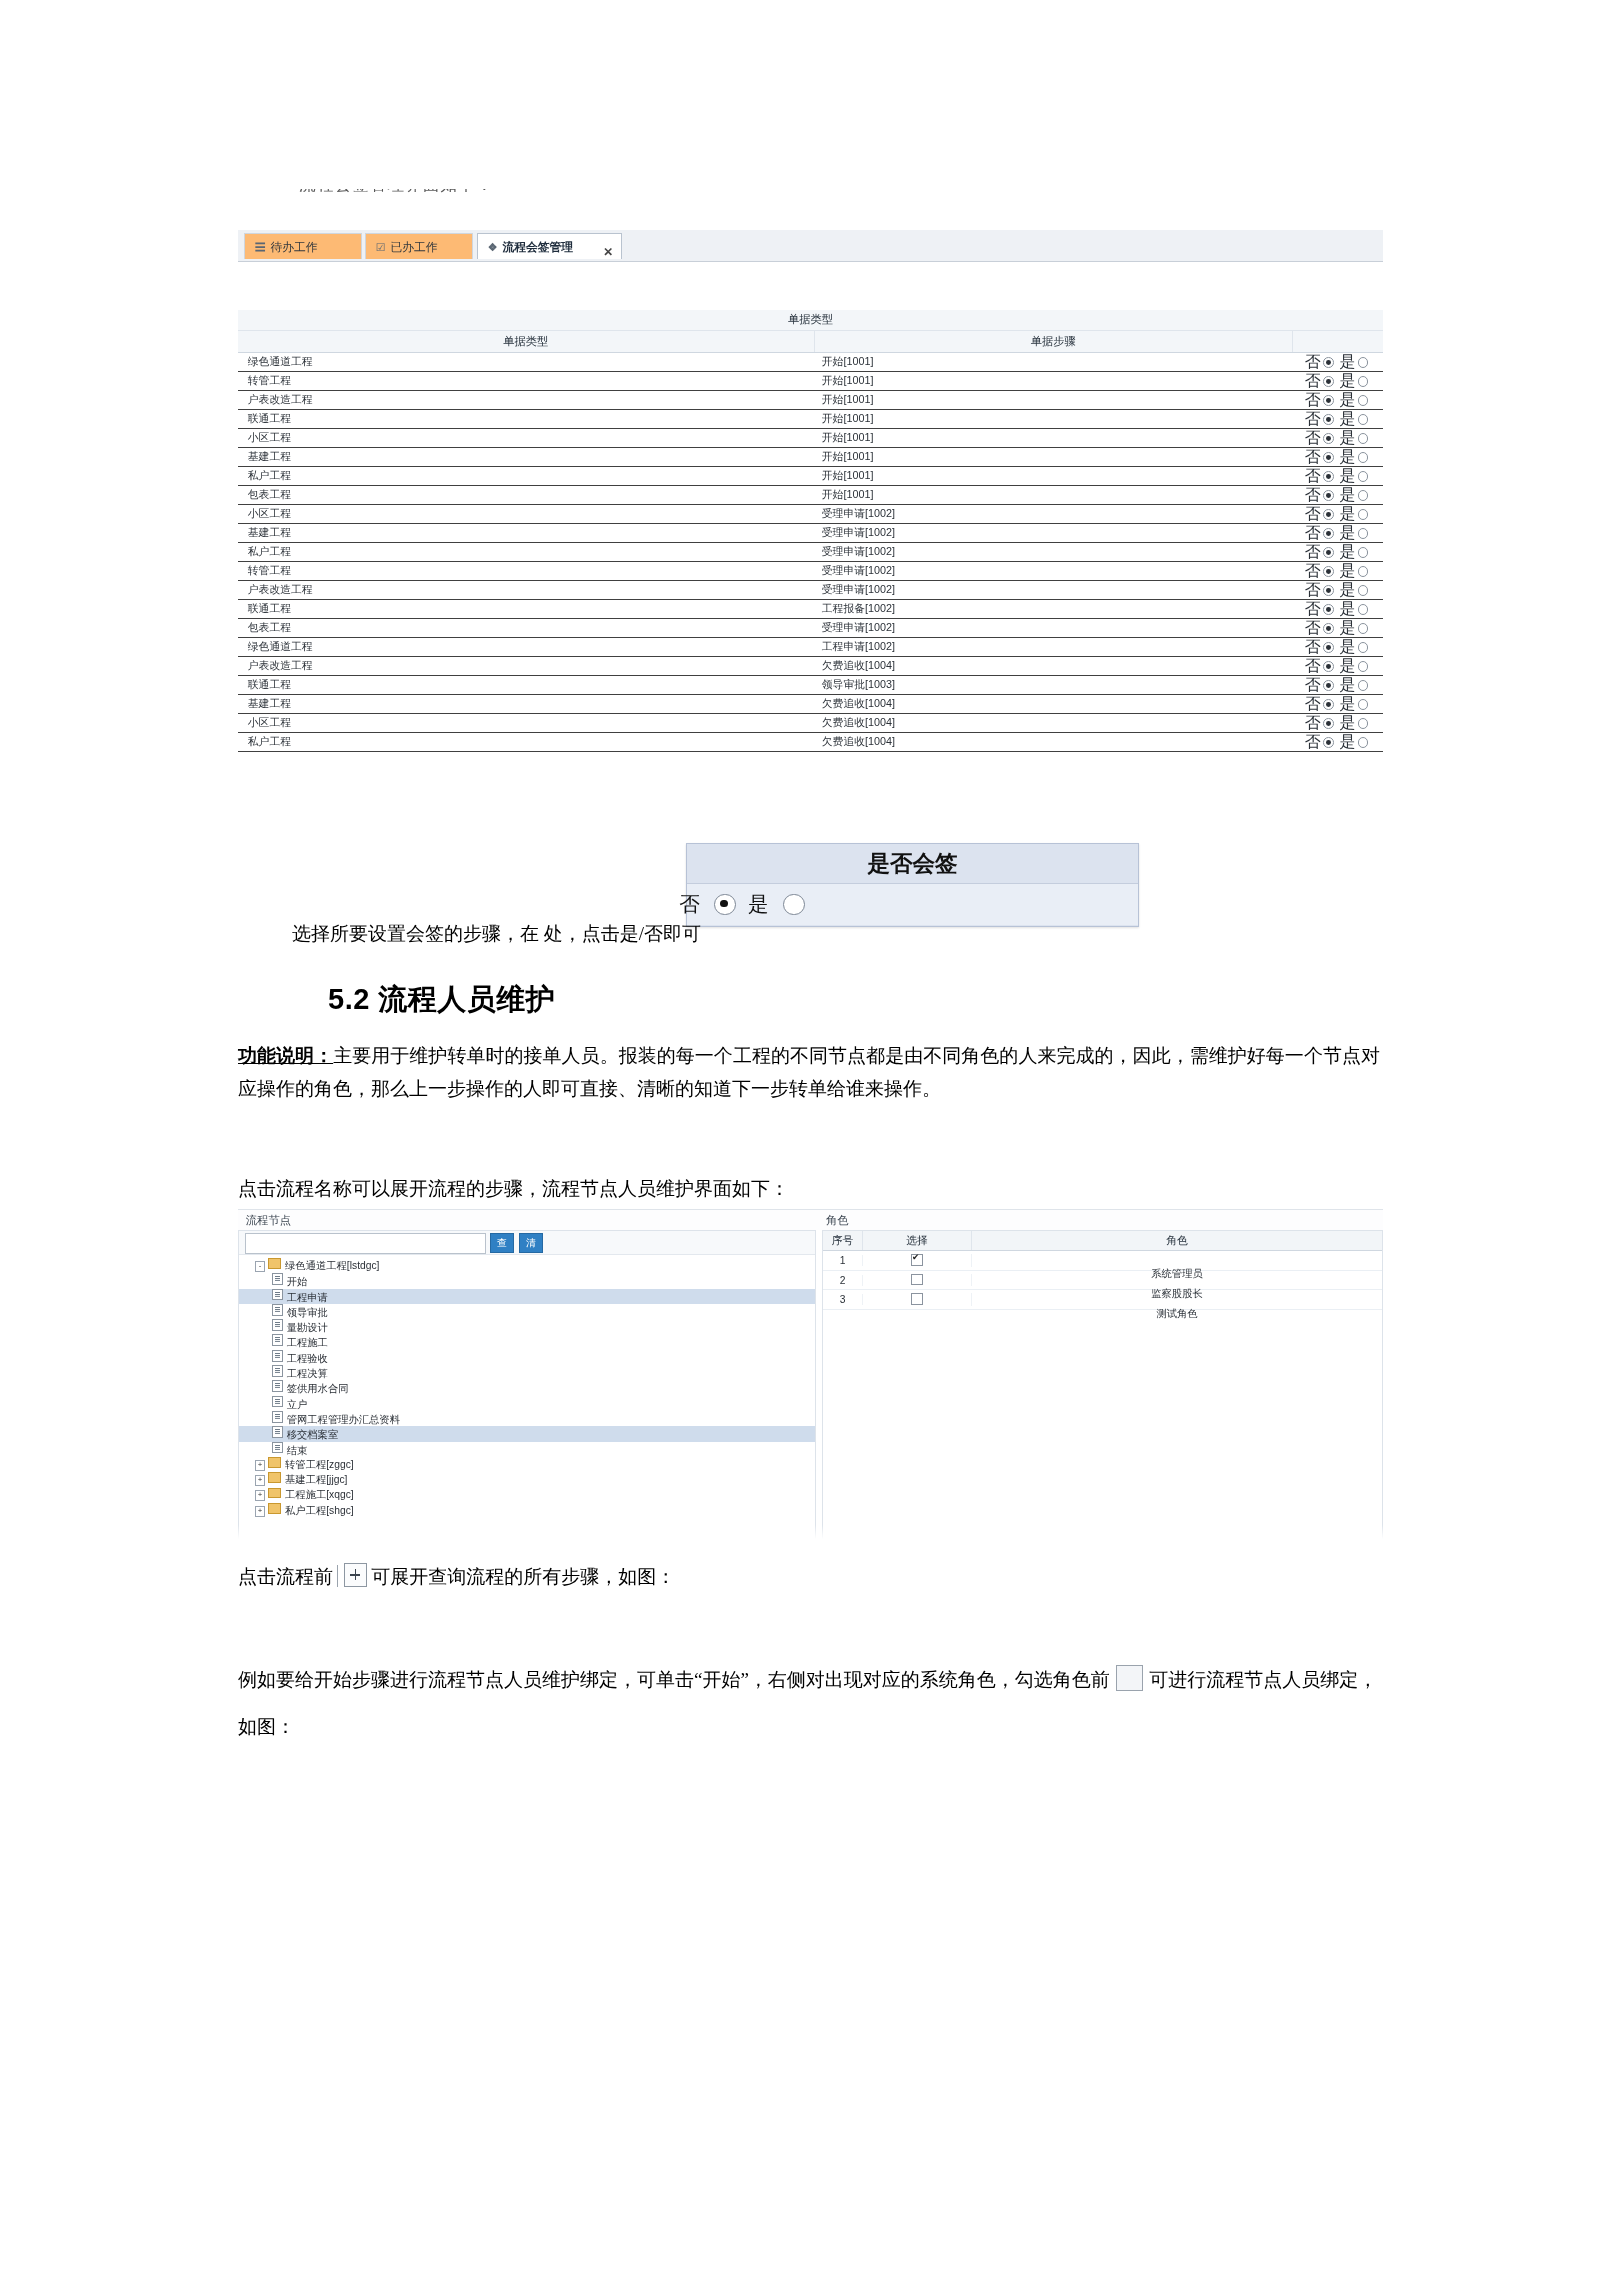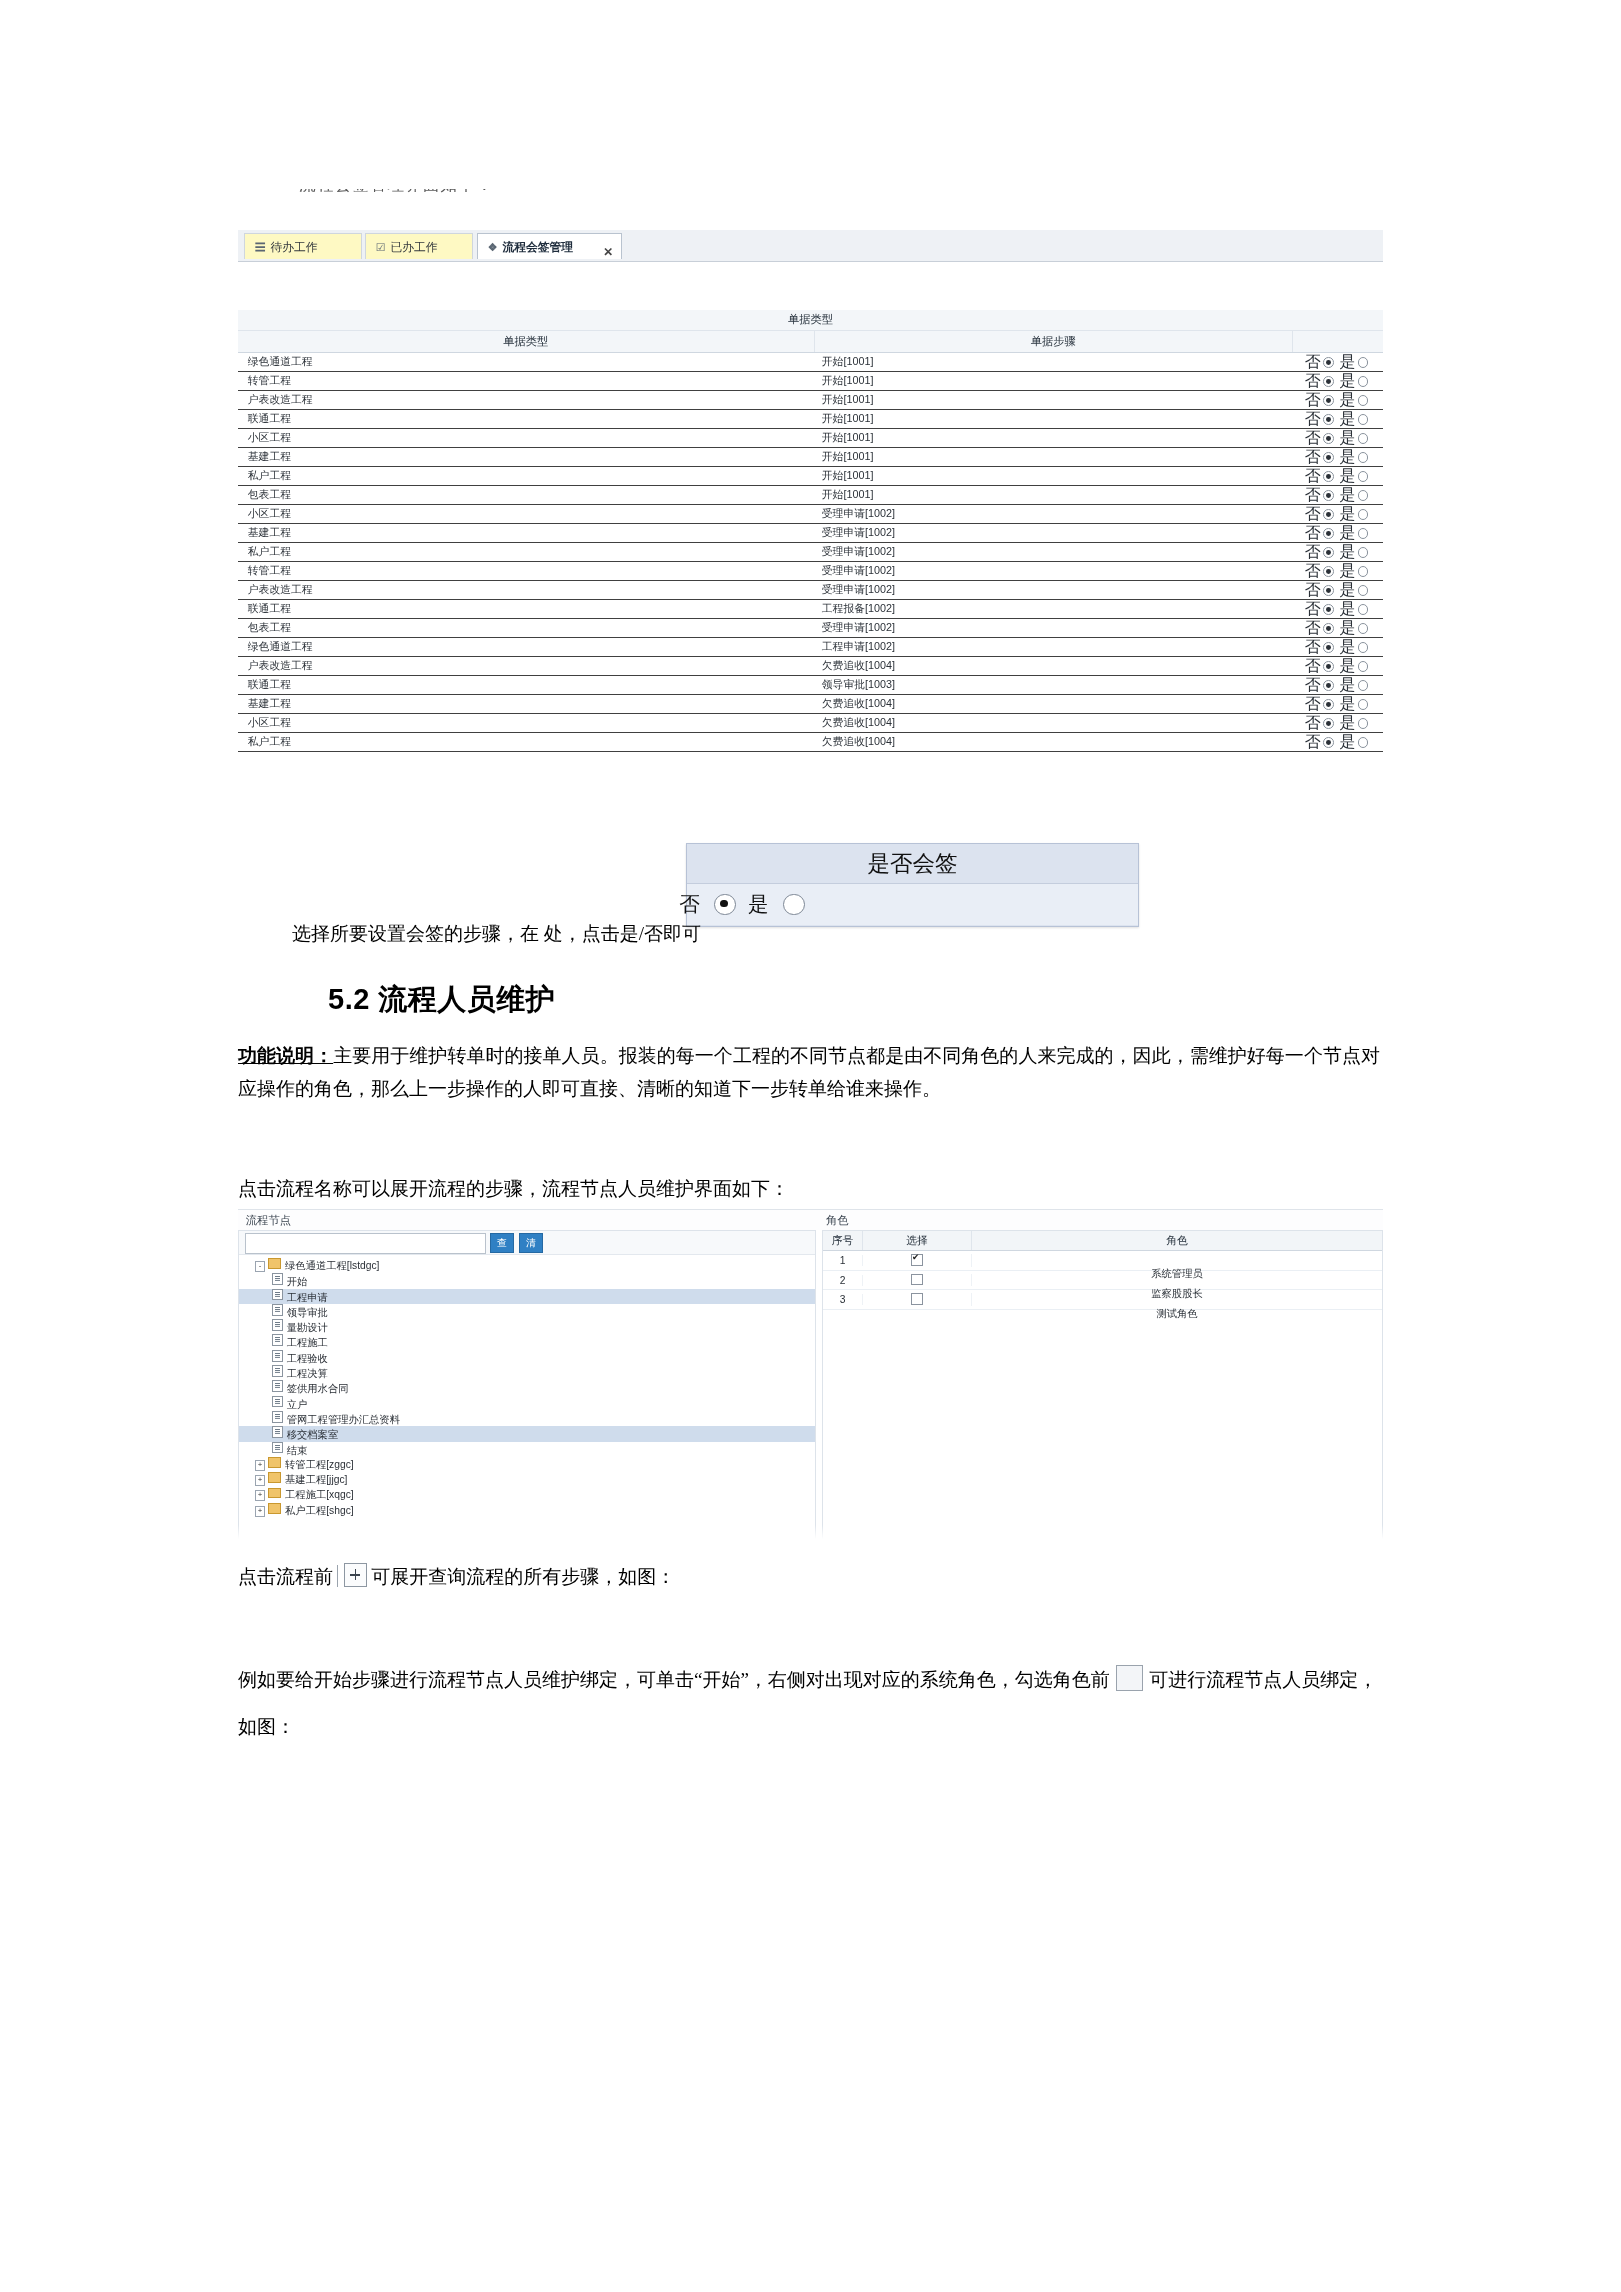--- a/index.html
+++ b/index.html
@@ -57,21 +57,21 @@
     border-bottom: 1px solid #c8cfd8;
   }
   .tab {
     position: absolute;
     top: 2.9px;
     height: 26.5px;
     line-height: 26.5px;
     font-size: 11.8px;
     color: #33383d;
     padding: 0 11.8px 0 9.8px;
-    background: #fef9c3;
+    background: #fdba74;
     border: 1px solid #cfd6de;
     border-bottom: none;
     box-sizing: border-box;
     white-space: nowrap;
   }
   .tab .ic { margin-right: 4.9px; font-size: 10.8px; color: #5a6673; }
   .tab.t1 { left: 5.9px; width: 118px; }
   .tab.t2 { left: 127px; width: 108px; }
   .tab.t3 {
     left: 239px; width: 145px;
@@ -171,21 +171,21 @@
     background: #dce3ef;
     border: 1px solid #b7c2d6;
     box-shadow: 0 1px 2px rgba(0,0,0,.12);
   }
   .callout .ctitle {
     position: absolute;
     left: 0; top: 3.9px;
     width: 451px;
     text-align: center;
     font-size: 22.5px;
-    font-weight: normal;
+    font-weight: bold;
     color: #111;
     font-family: "Liberation Sans", sans-serif;
   }
   .callout .crow {
     position: absolute;
     left: 0; top: 39px;
     width: 451px;
     height: 41px;
     background: #e9eef6;
     border-top: 1px solid #c4cddd;

